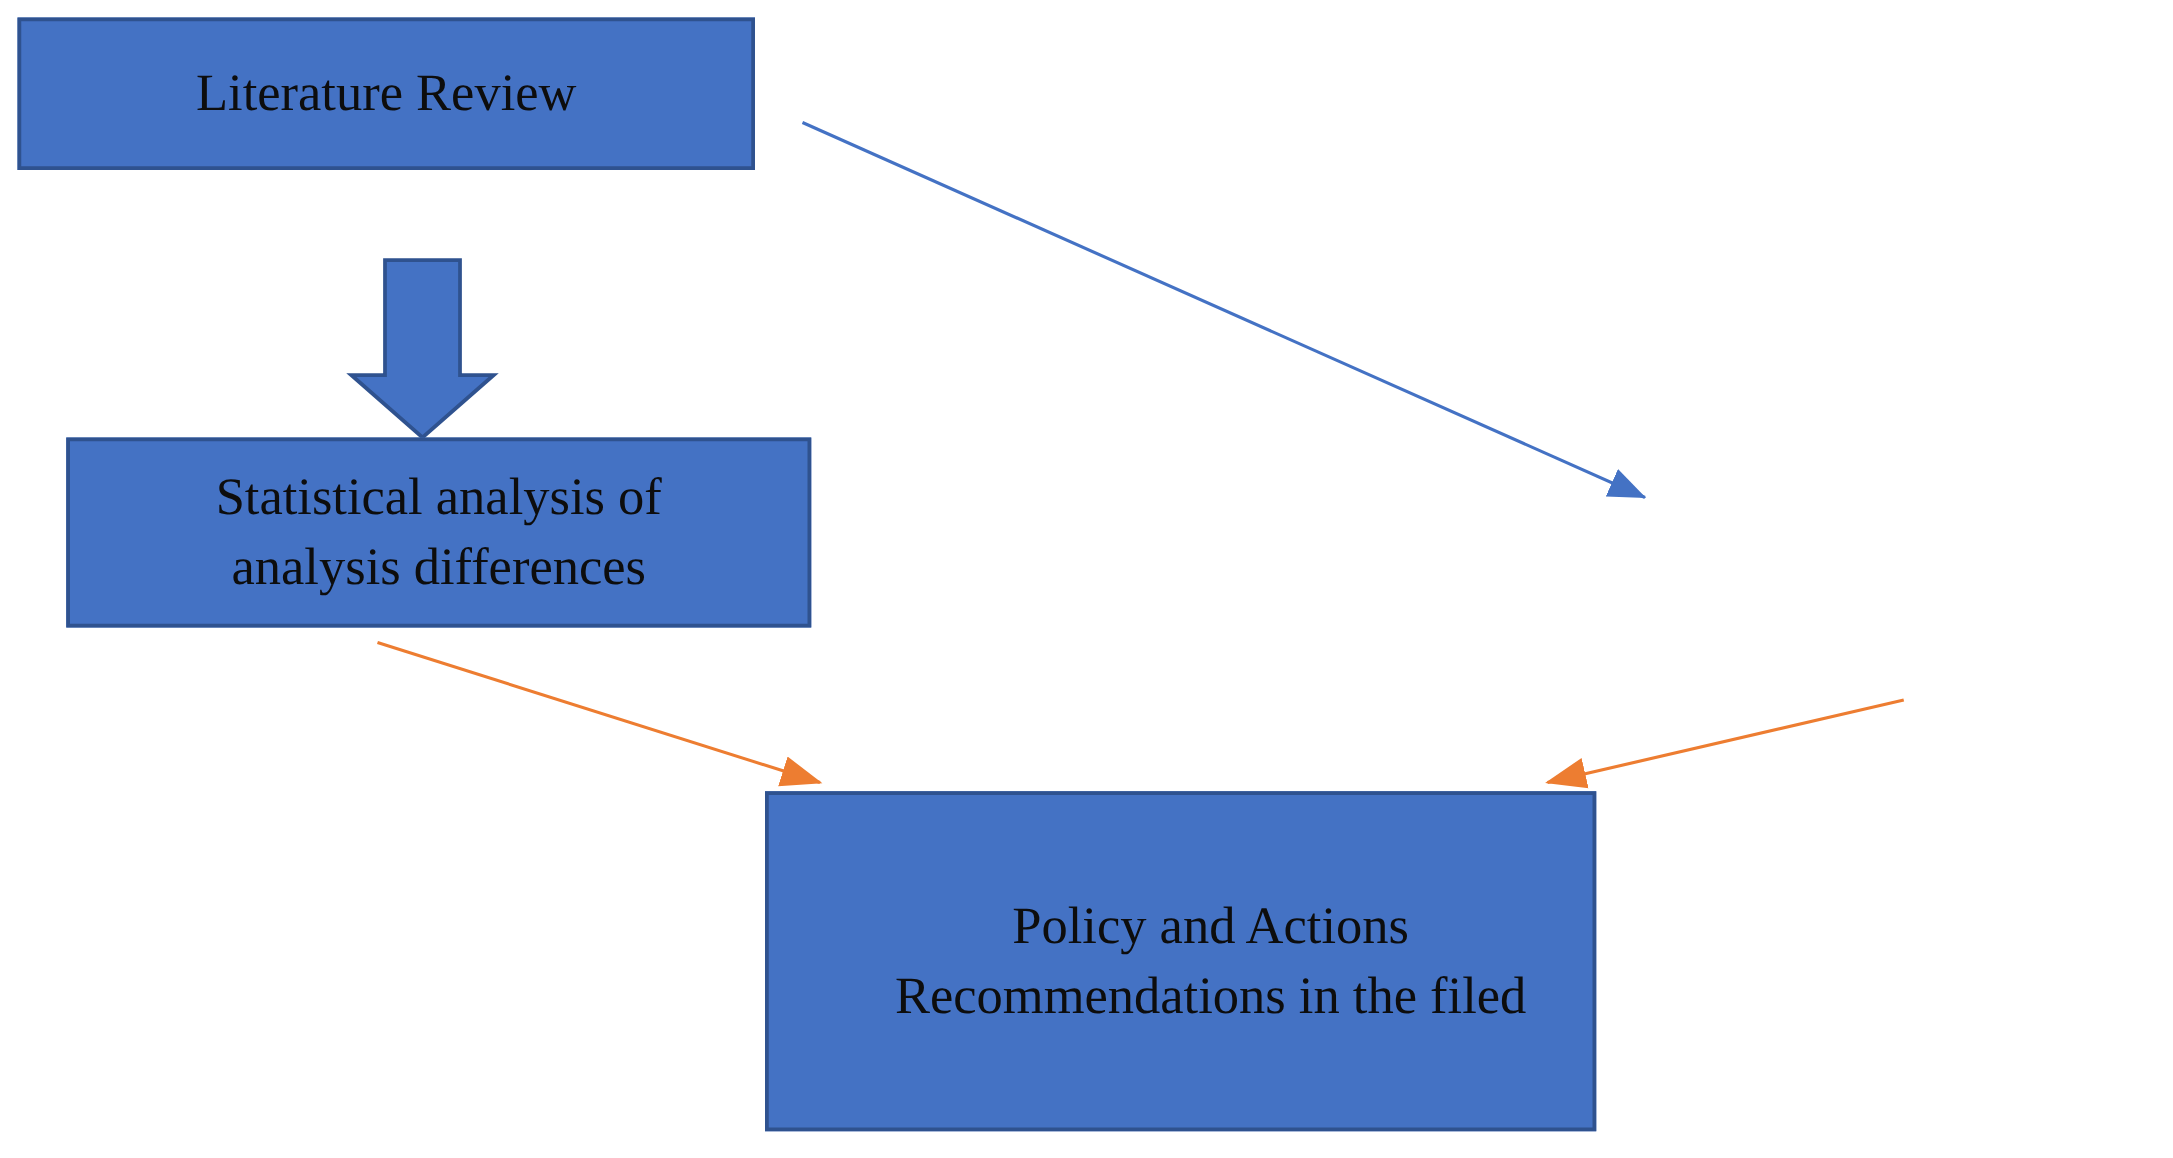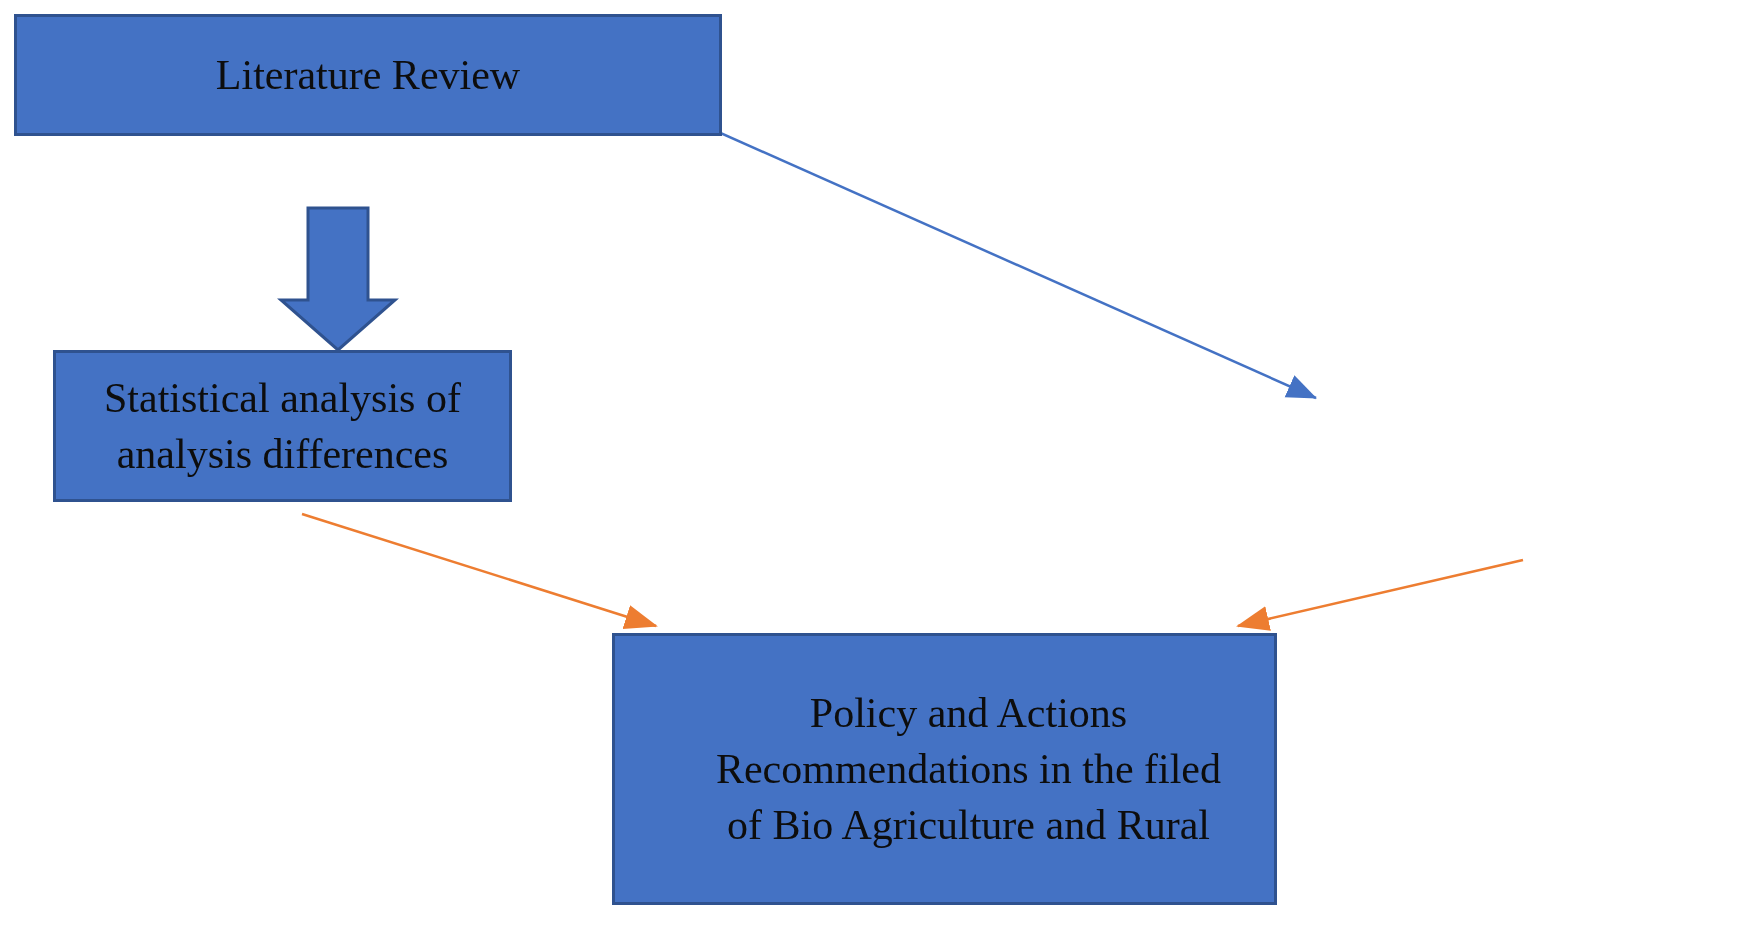--- a/index.html
+++ b/index.html
@@ -36,22 +36,22 @@
     align-items: center;
     justify-content: center;
     text-align: center;
   }
   .box-label, .box-line {
     font-size: 42px;
     line-height: 56px;
     white-space: nowrap;
     color: var(--text);
   }
-  #box-literature  { left: 14px;   top: 14px;  width: 708px; height: 122px; }
-  #box-statistical { left: 53px;   top: 350px; width: 459px; height: 152px; }
+  #box-literature  { left: 14px;   top: 14px;  width: 590px; height: 122px; }
+  #box-statistical { left: 53px;   top: 350px; width: 596px; height: 152px; }
   #box-survey      { left: 1075px; top: 403px; width: 644px; height: 152px; }
   #box-policy      { left: 612px;  top: 633px; width: 665px; height: 272px; padding-left: 48px; }
 
   .stroke-blue   { stroke: var(--blue_arrow);   stroke-width: 2.5px; fill: none; }
   .stroke-orange { stroke: var(--orange_arrow); stroke-width: 2.5px; fill: none; }
   .fill-blue     { fill: var(--blue_arrow); }
   .fill-orange   { fill: var(--orange_arrow); }
   .block-arrow   { fill: var(--box_fill); stroke: var(--box_border); stroke-width: 3px; }
 </style>
 </head>
@@ -92,16 +92,15 @@
 
   <div class="flow-box" id="box-statistical">
     <div class="box-line">Statistical analysis of</div>
     <div class="box-line">analysis differences</div>
   </div>
 
 
   <div class="flow-box" id="box-policy">
     <div class="box-line">Policy and Actions</div>
     <div class="box-line">Recommendations in the filed</div>
-    <div class="box-line">of Bio Agriculture and Rural</div>
   </div>
 
 </div>
 
 </body></html>

